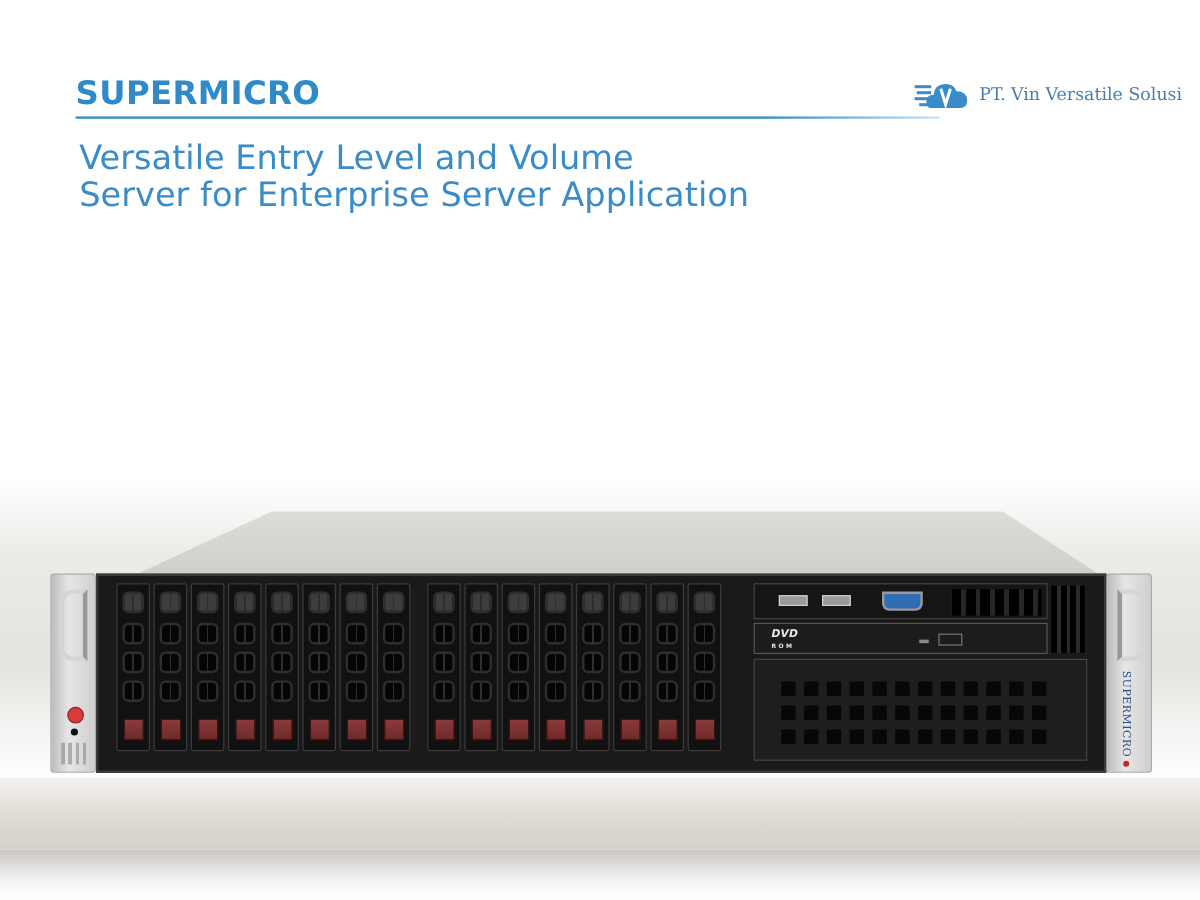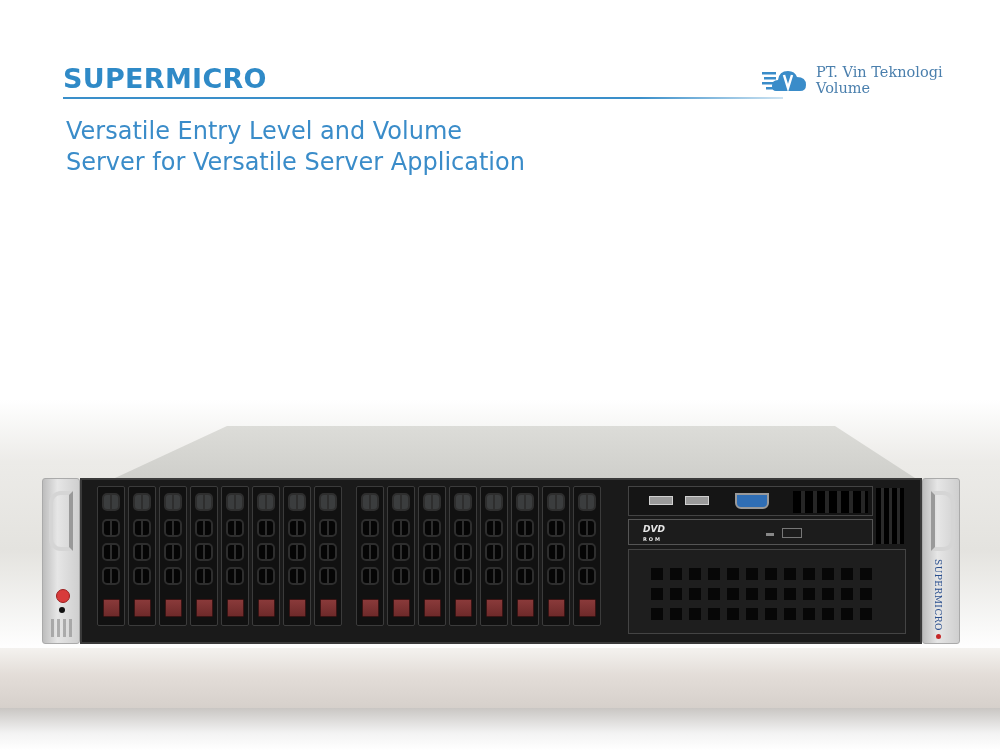--- a/index.html
+++ b/index.html
@@ -3,21 +3,21 @@
 <meta charset="utf-8">
 <style>
   html,body{margin:0;padding:0;}
   body{width:1000px;height:750px;position:relative;overflow:hidden;background:#ffffff;font-family:"DejaVu Sans","Liberation Sans",sans-serif;}
   .bg-band{position:absolute;left:0;top:400px;width:1000px;height:250px;background:linear-gradient(180deg,#ffffff 0%,#ecebe8 25%,#e4e3df 60%,#ffffff 100%);}
   .shelf{position:absolute;left:0;top:648px;width:1000px;height:60px;background:linear-gradient(180deg,#f4f2ef 0%,#e3ddd8 45%,#d6d0cb 100%);}
   .shelf-shadow{position:absolute;left:0;top:708px;width:1000px;height:42px;background:linear-gradient(180deg,#c9c6c3 0%,#f3f3f3 60%,#ffffff 100%);}
 
   .title{position:absolute;left:63px;top:63px;font-family:"DejaVu Sans",sans-serif;font-weight:bold;font-size:27px;letter-spacing:0.3px;color:#2f8ac7;}
   .title-rule{position:absolute;left:63px;top:97px;width:720px;height:2px;background:linear-gradient(90deg,#3a8fca 0%,#3a8fca 80%,#cde3f2 100%);}
-  .subtitle{position:absolute;left:66px;top:116px;font-family:"DejaVu Sans",sans-serif;font-size:24px;line-height:31px;color:#3a8cc9;}
+  .subtitle{position:absolute;left:66px;top:116px;font-family:"DejaVu Sans",sans-serif;font-size:28px;line-height:31px;color:#3a8cc9;}
 
   .logo{position:absolute;left:762px;top:64px;display:flex;align-items:center;}
   .logo-mark{position:relative;width:48px;height:30px;}
   .logo-text{font-family:"DejaVu Serif","Liberation Serif",serif;font-size:14.5px;color:#4a7fad;margin-left:6px;}
 
   
   .top-lid{position:absolute;left:115px;top:426px;width:800px;height:52px;background:linear-gradient(180deg,#dcdcd8 0%,#cfcfcb 100%);clip-path:polygon(14% 0,90% 0,100% 100%,0 100%);}
   .front{position:absolute;left:80px;top:478px;width:842px;height:166px;background:#1a1a1a;border:2px solid #3a3a3a;box-sizing:border-box;}
   .ear{position:absolute;top:478px;width:38px;height:166px;background:linear-gradient(90deg,#bdbdbd,#e6e6e6 40%,#cfcfcf);border:1px solid #aaa;box-sizing:border-box;border-radius:3px;}
   .ear.left{left:42px;}
@@ -54,35 +54,35 @@
 <body>
 
 <div class="bg-band"></div>
 <div class="shelf"></div>
 <div class="shelf-shadow"></div>
 
 <div class="title">SUPERMICRO</div>
 <div class="title-rule"></div>
 <div class="subtitle">
   <div>Versatile Entry Level and Volume</div>
-  <div>Server for Versatile Server Application</div>
+  <div>Server for Enterprise Server Application</div>
 </div>
 
 <div class="logo">
   <div class="logo-mark">
     <svg width="48" height="30" viewBox="0 0 48 30">
       <rect x="0" y="7" width="14" height="2.5" fill="#3a8cc9"></rect>
       <rect x="2" y="12" width="12" height="2.5" fill="#3a8cc9"></rect>
       <rect x="0" y="17" width="14" height="2.5" fill="#3a8cc9"></rect>
       <rect x="4" y="22" width="10" height="2.5" fill="#3a8cc9"></rect>
       <path d="M14 26 Q10 26 10 21 Q10 15 16 15 Q17 6 26 6 Q33 6 35 12 Q44 12 44 20 Q44 26 38 26 Z" fill="#3a8cc9"></path>
       <path d="M22 10 L26 23 L30 10" stroke="#ffffff" stroke-width="2.5" fill="none"></path>
     </svg>
   </div>
-  <span class="logo-text">PT. Vin Teknologi Volume</span>
+  <span class="logo-text">PT. Vin Versatile Solusi</span>
 </div>
 
 <div class="top-lid"></div>
 <div class="front"></div>
 
 <div class="ear left">
   <div class="handle"></div>
   <div class="power-btn"></div>
   <div class="ear-jack"></div>
   <div class="ear-leds"></div>

